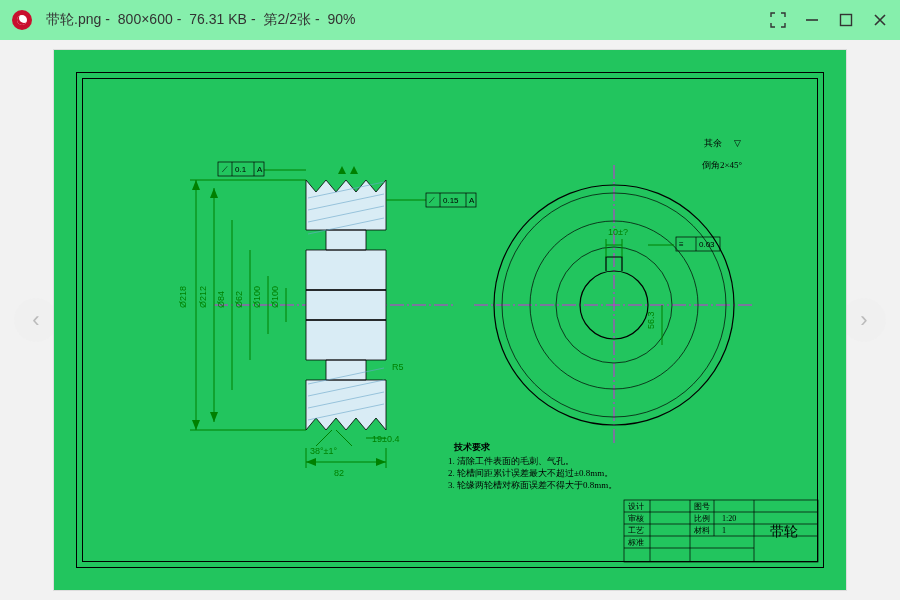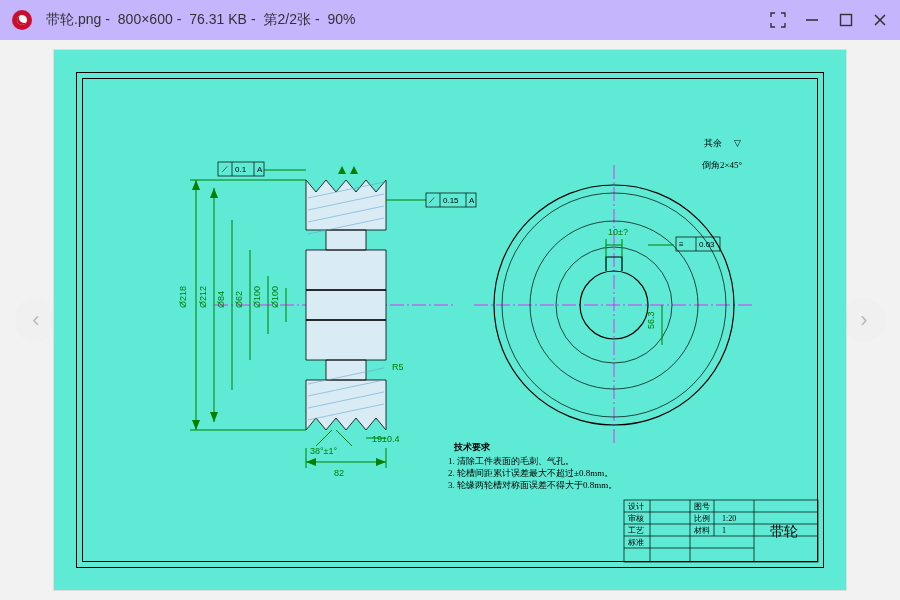--- a/index.html
+++ b/index.html
@@ -1,23 +1,23 @@
 <!DOCTYPE html>
 <html><head>
 <meta charset="utf-8">
 <style>
   html,body{margin:0;padding:0;width:900px;height:600px;font-family:"Microsoft YaHei",Arial,sans-serif;background:#fff;overflow:hidden}
-  .titlebar{height:40px;display:flex;align-items:center;padding:0 12px;font-size:14px;color:#333;background:#c4b5fd}
+  .titlebar{height:40px;display:flex;align-items:center;padding:0 12px;font-size:14px;color:#333;background:#86efac}
   .app-icon{width:20px;height:20px;border-radius:50%;background:#c8102e;margin-right:10px;display:flex;align-items:center;justify-content:center}
   .app-icon::after{content:"";width:10px;height:10px;border-radius:50%;background:#fff;box-shadow:inset 2px -2px 0 #c8102e}
   .title-text span{margin:0 4px}
   .win-controls{margin-left:auto;display:flex;gap:18px;align-items:center}
   .win-controls svg{display:block}
   .viewport{position:relative;height:560px;background:#f2f2f2;display:flex;align-items:center;justify-content:center}
-  .page{width:792px;height:540px;background:#5eead4;box-shadow:0 0 0 1px #ddd;position:relative}
+  .page{width:792px;height:540px;background:#22c55e;box-shadow:0 0 0 1px #ddd;position:relative}
   .border-outer{position:absolute;left:22px;top:22px;right:22px;bottom:22px;border:1px solid #000}
   .border-inner{position:absolute;left:28px;top:28px;right:28px;bottom:28px;border:1px solid #000}
   .nav-btn{position:absolute;top:50%;transform:translateY(-50%);width:44px;height:44px;border-radius:50%;background:rgba(240,240,240,.85);display:flex;align-items:center;justify-content:center;color:#bbb;font-size:22px}
   .nav-prev{left:14px}.nav-next{right:14px}
   .drawing{position:absolute;inset:0}
   .dim{font-size:9px;fill:#008000;font-family:Arial}
   .tol{font-size:8px;fill:#000;font-family:Arial}
   .note{font-size:9px;fill:#000;font-family:"SimSun","Microsoft YaHei"}
   .tb{font-size:8px;fill:#000;font-family:"SimSun"}
   .tb-title{font-size:14px}

